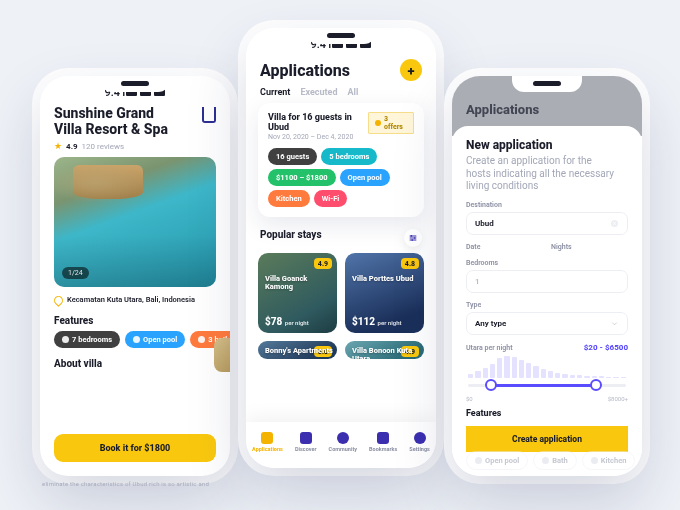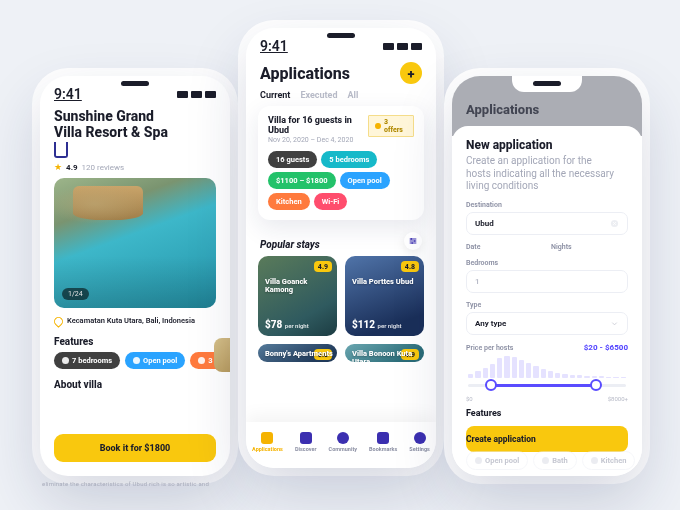--- a/index.html
+++ b/index.html
@@ -19,27 +19,27 @@
     position:absolute;
     top:0;left:50%;transform:translateX(-50%);
     width:70px;height:16px;
     background:#fff;
     border-bottom-left-radius:12px;
     border-bottom-right-radius:12px;
     z-index:5;
   }
   .notch-dot{position:absolute;top:5px;left:50%;transform:translateX(-50%);width:28px;height:5px;background:#1b1d2a;border-radius:3px;z-index:6;}
 
-  .statusbar{display:flex;justify-content:space-between;align-items:center;padding:10px 14px 4px;font-size:14px;font-weight:600;color:#1b1d2a;text-decoration:underline;}
+  .statusbar{display:flex;justify-content:center;align-items:center;padding:10px 14px 4px;font-size:11px;font-weight:600;color:#1b1d2a;}
   .sb-right{display:flex;gap:3px;align-items:center;}
   .sb-icon{width:11px;height:7px;background:#1b1d2a;border-radius:1px;}
 
   
   #p1{left:40px;top:76px;height:400px;}
-  .titlebar{display:flex;justify-content:space-between;align-items:flex-start;padding:2px 14px 0;flex-direction:column;}
+  .titlebar{display:flex;justify-content:space-between;align-items:flex-start;padding:2px 14px 0;}
   .villa-title{font-size:14px;font-weight:800;color:#1b1d2a;line-height:1.15;max-width:130px;}
   .bookmark{width:14px;height:16px;border:2px solid #2d2f92;border-top:none;border-radius:0 0 3px 3px;margin-top:2px;}
   .rating-row{display:flex;align-items:center;gap:4px;padding:4px 14px 6px;font-size:8px;}
   .star{color:#f5b301;font-size:9px;}
   .rating-val{font-weight:700;color:#1b1d2a;}
   .reviews{color:#a3a7b7;}
   .hero{margin:0 14px;height:130px;border-radius:10px;position:relative;overflow:hidden;
     background:linear-gradient(160deg,#9db58a 0%,#7a9470 25%,#3db7c9 45%,#2493a8 100%);}
   .hero::after{content:"";position:absolute;inset:0;background:
     radial-gradient(ellipse 60% 30% at 25% 20%,rgba(190,170,120,.55),transparent 50%),
@@ -72,21 +72,21 @@
   .tabs{display:flex;gap:10px;padding:0 14px 6px;font-size:9px;font-weight:700;}
   .tab{color:#b7bac7;}
   .tab.active{color:#1b1d2a;}
   .card{margin:0 12px 8px;background:#fff;border-radius:12px;padding:9px 10px 10px;box-shadow:0 8px 24px rgba(30,40,90,.10);}
   .card-top{display:flex;justify-content:space-between;align-items:flex-start;}
   .card-title{font-size:9px;font-weight:800;color:#1b1d2a;}
   .card-dates{font-size:7px;color:#a3a7b7;margin-top:1px;}
   .offers{background:#fff6d9;border:1px solid #f5dd8a;color:#b08900;font-size:7px;font-weight:800;padding:2px 6px;border-radius:1px;display:flex;gap:3px;align-items:center;}
   .offers::before{content:"";width:6px;height:6px;background:#f5b301;border-radius:50%;}
   .card-chips{display:flex;flex-wrap:wrap;gap:4px;margin-top:7px;}
-  .pop-row{display:flex;justify-content:space-between;align-items:flex-end;padding:4px 14px 6px;font-style:italic;}
+  .pop-row{display:flex;justify-content:space-between;align-items:flex-start;padding:4px 14px 6px;}
   .filter{width:18px;height:18px;border-radius:50%;background:#fff;display:flex;align-items:center;justify-content:center;box-shadow:0 3px 10px rgba(0,0,0,.08);}
   .filter svg{width:10px;height:10px;}
   .grid{display:grid;grid-template-columns:1fr 1fr;gap:8px;padding:0 12px;}
   .stay{height:80px;border-radius:10px;position:relative;overflow:hidden;color:#fff;}
   .s1{background:linear-gradient(150deg,#5a7b5a 0%,#2f5a5f 70%,#1c3c42 100%);}
   .s2{background:linear-gradient(160deg,#5074a9 0%,#1a2f59 80%);}
   .s3{background:linear-gradient(155deg,#557a9a 0%,#203a5a 80%);}
   .s4{background:linear-gradient(150deg,#6aa6b0 0%,#2a6b77 80%);}
   .badge{position:absolute;top:5px;right:5px;background:#f9c80e;color:#1b1d2a;font-size:7px;font-weight:800;padding:1.5px 4px;border-radius:4px;}
   .stay-name{position:absolute;left:7px;top:22px;font-size:7.5px;font-weight:800;line-height:1.1;max-width:70px;text-shadow:0 1px 2px rgba(0,0,0,.3);}
@@ -124,21 +124,21 @@
   .bar{flex:1;background:#e5e2ff;border-radius:1px;}
   .slider{position:relative;height:18px;margin-top:-2px;}
   .track{position:absolute;left:2px;right:2px;top:8px;height:3px;background:#eceef4;border-radius:2px;}
   .track-fill{position:absolute;left:14%;right:18%;top:8px;height:3px;background:#5a4cff;border-radius:2px;}
   .knob{position:absolute;top:3px;width:12px;height:12px;border-radius:50%;background:#fff;border:2px solid #5a4cff;}
   .k1{left:12%;}
   .k2{right:16%;}
   .scale{display:flex;justify-content:space-between;font-size:6px;color:#b7bac7;margin-top:1px;}
   .ghost{background:#fff;color:#8b8fa3;border:1px solid #eceef4;}
   .ghost .chip-dot{background:#d7dae4;}
-  .cta3{margin-top:8px;background:#f9c80e;color:#1b1d2a;font-size:8.5px;font-weight:800;padding:8px 0;border-radius:8px;}
+  .cta3{margin-top:8px;background:#f9c80e;color:#1b1d2a;font-size:8.5px;font-weight:800;text-align:center;padding:8px 0;border-radius:0;}
   .under-chips{position:absolute;left:14px;right:14px;bottom:6px;display:flex;gap:5px;opacity:.5;}
 </style>
 </head>
 <body>
 
 <div class="canvas">
 
   <div id="p1" class="phone">
     <div class="notch-dot"></div>
     <div class="statusbar">
@@ -314,21 +314,21 @@
       <div class="field">
         <span>Any type</span>
         <span class="ic">
           <svg viewBox="0 0 20 20" width="9" height="9">
               <path d="M5 8l5 5 5-5" fill="none" stroke="#8b8fa3" stroke-width="2"></path>
             </svg>
         </span>
       </div>
 
       <div class="price-lbl-row">
-        <span class="lbl" style="margin-top:0">Price per hosts</span>
+        <span class="lbl" style="margin-top:0">Utara per night</span>
         <span class="price-range">$20 - $6500</span>
       </div>
       <div class="hist" id="hist">
           <div class="bar" style="height: 3.96px;"></div>
           <div class="bar" style="height: 6.16px;"></div>
           <div class="bar" style="height: 9.24px;"></div>
           <div class="bar" style="height: 13.2px;"></div>
           <div class="bar" style="height: 19.8px;"></div>
           <div class="bar" style="height: 22px;"></div>
           <div class="bar" style="height: 20.68px;"></div>

